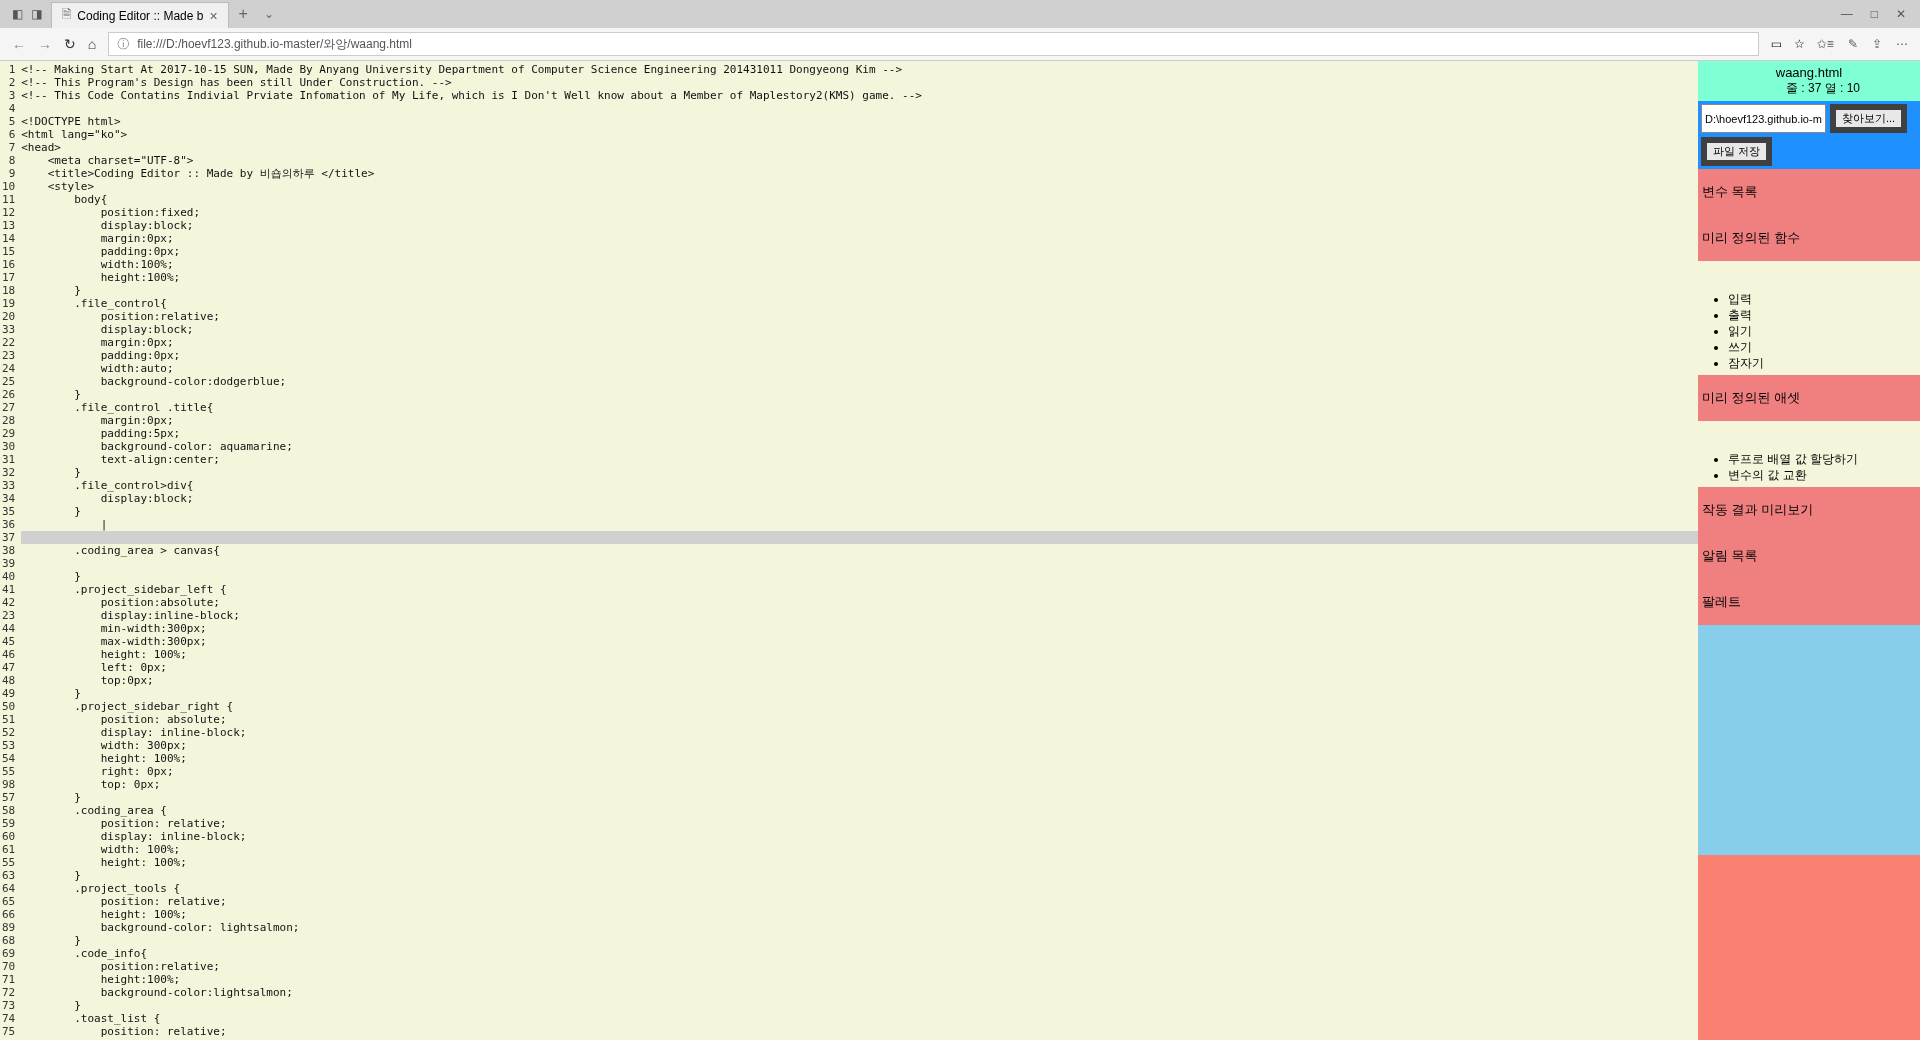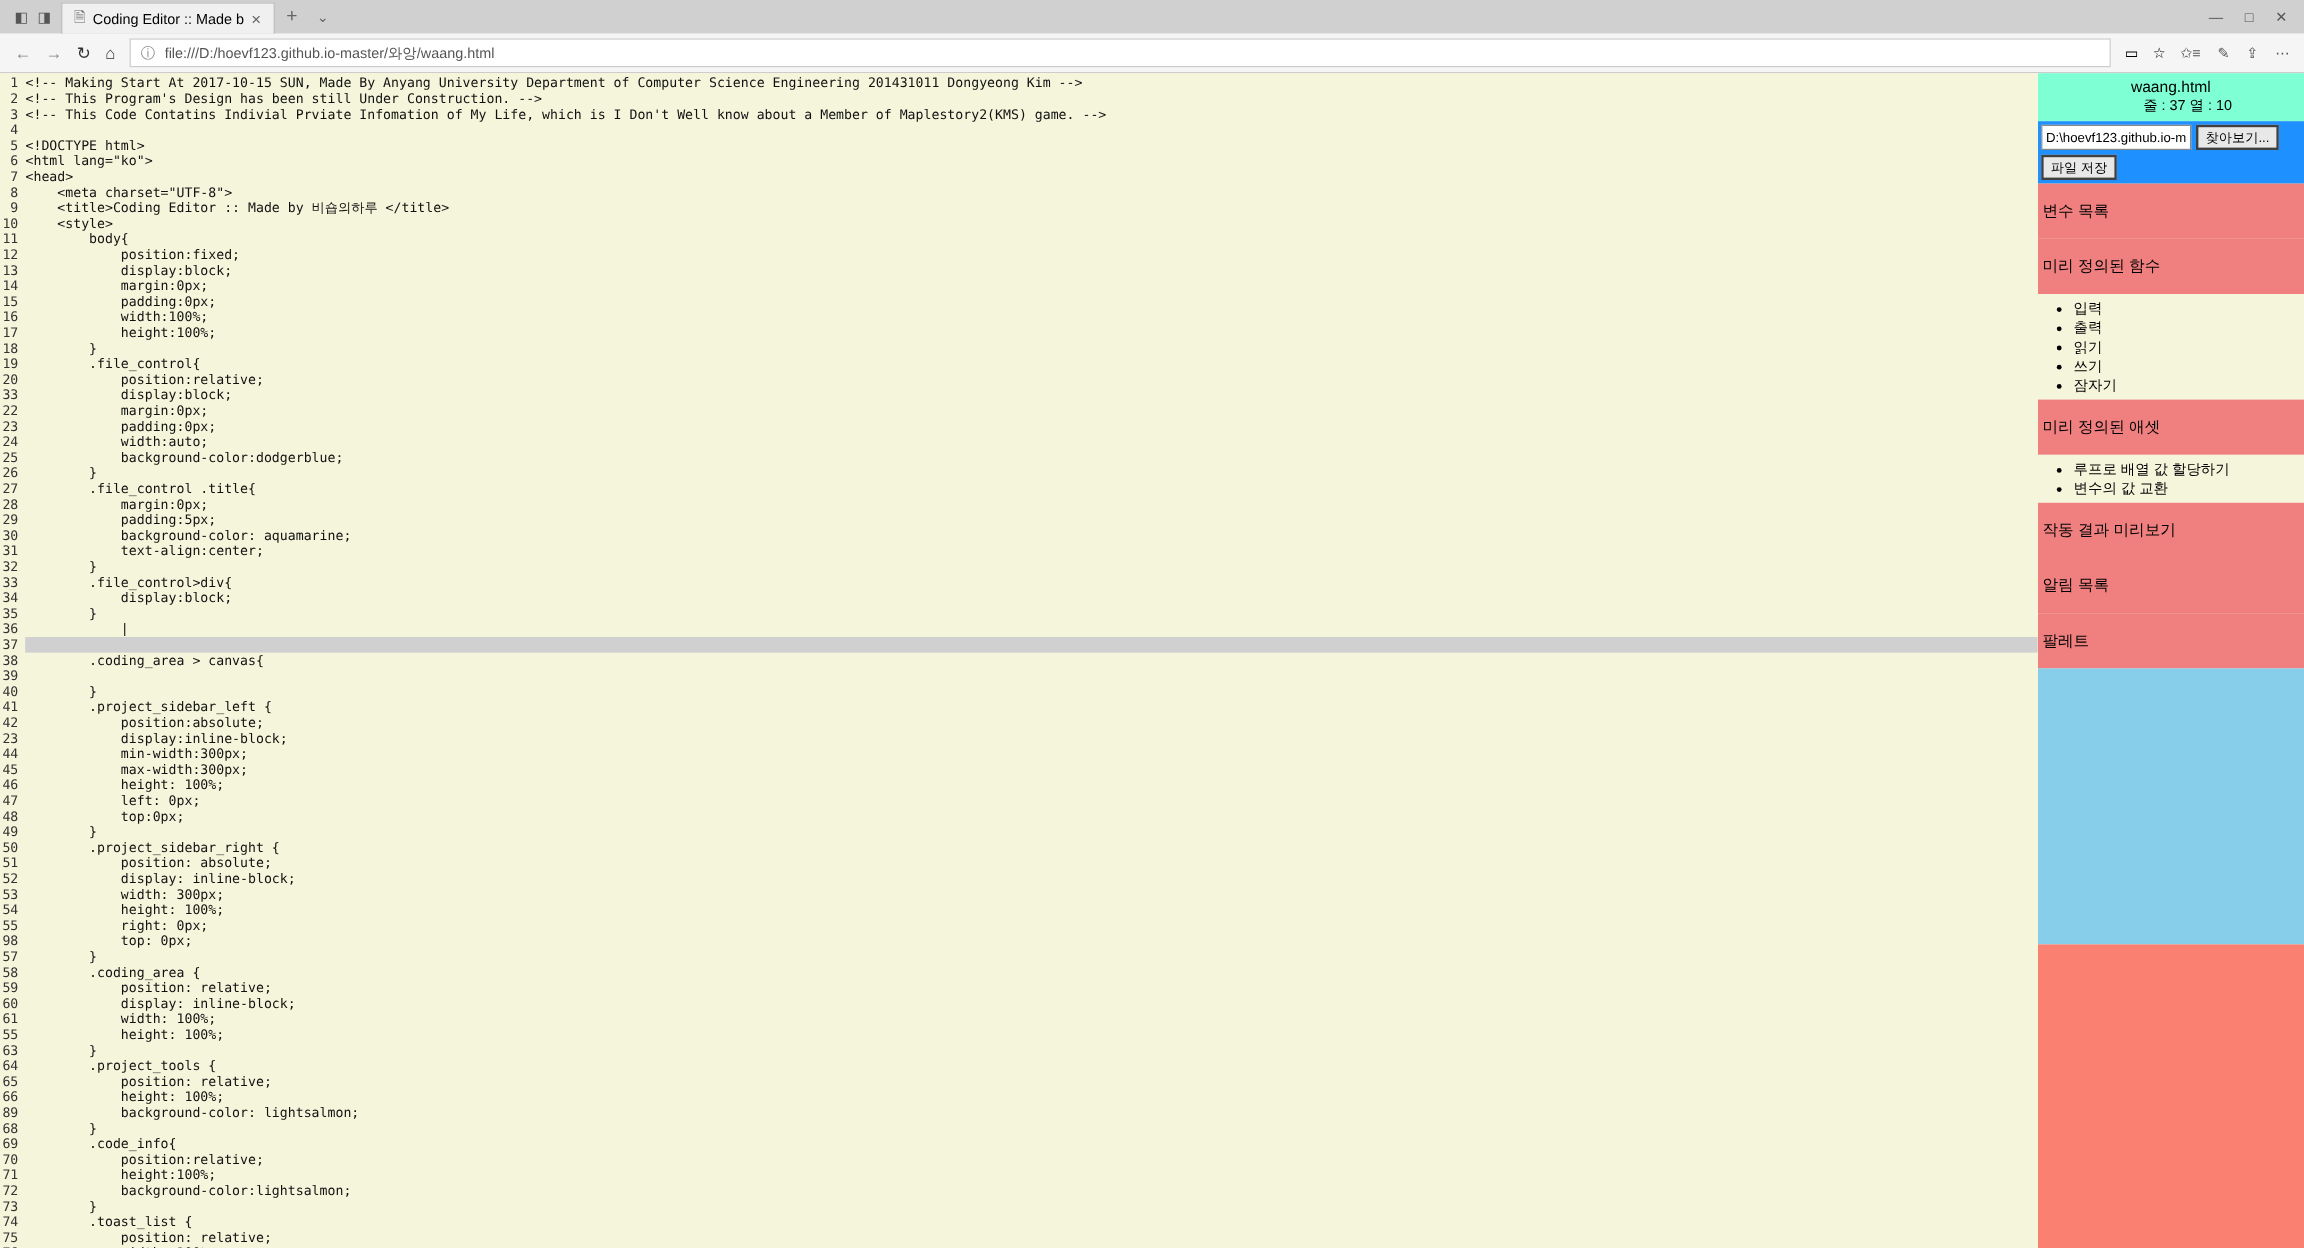--- a/index.html
+++ b/index.html
@@ -120,34 +120,34 @@
   flex-wrap: wrap;
 }
 .filectrl input {
   font-size: 11px;
   width: 125px;
   border: 1px solid #888;
   padding: 1px 3px;
 }
 .filectrl button {
   font-size: 11px;
-  border: 2px solid #404040;
+  border: 6px solid #404040;
   background: #e8e8e8;
   padding: 1px 6px;
 }
 .section-hdr {
   background: #f08080;
   padding: 14px 4px;
   font-size: 13px;
 }
 .section-body {
   background: #f5f5dc;
   padding: 4px 2px;
 }
-.section-body ul { list-style: disc; padding-left: 28px; }
+.section-body ul { list-style: disc; padding-left: 28px; margin-top: 26px; }
 .section-body li { font-size: 12px; line-height: 16px; }
 .palette-blue { background: #87ceeb; flex: 0 0 230px; }
 .palette-salmon { background: #fa8072; flex: 1; }
 </style>
 </head>
 <body>
 
 <div class="browser-chrome">
   <div class="tabstrip">
     <div class="tab-icon-group">

